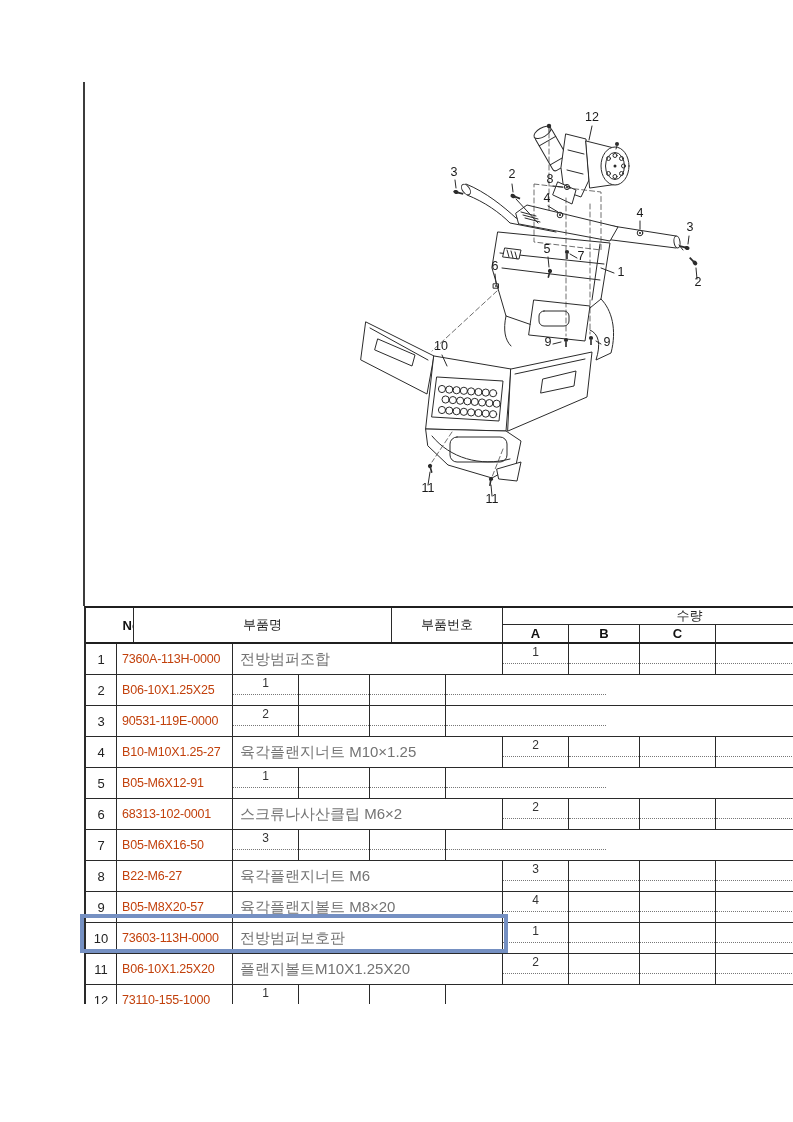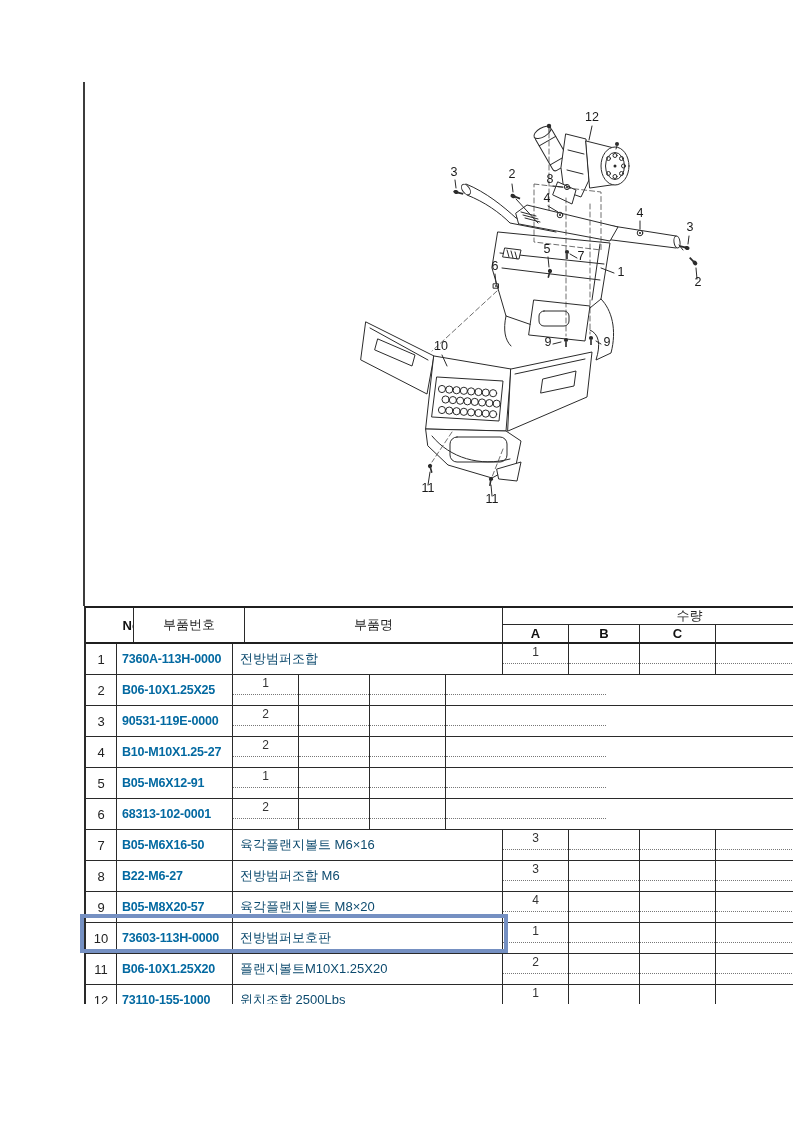--- a/index.html
+++ b/index.html
@@ -36,22 +36,22 @@
   .col-a{width:66px;} .col-b{width:71px;} .col-c{width:76px;}
   .col-d{width:160px;border-right:none;}
   .hd{color:#222;}
   .hd-bold{font-weight:bold;color:#111;padding-left:47px;}
   .qty-head{display:flex;flex-direction:column;width:373px;}
   .qty-title{height:17px;line-height:16px;text-align:center;border-bottom:1px solid #2a2a2a;box-sizing:border-box;}
   .qty-letters{display:flex;height:17px;}
   .qty-letters .cell{height:17px;font-weight:bold;color:#111;}
   .trow{display:flex;height:31px;border-bottom:1px solid #2a2a2a;box-sizing:border-box;}
   .no-val{color:#222;}
-  .pn-val{font-weight:bold;color:#0369a1;letter-spacing:-0.2px;padding-left:5px;justify-content:flex-start;font-size:12.5px;}
-  .name-val{color:#0c4a6e;font-size:13px;}
+  .pn-val{font-weight:normal;color:#c2410c;letter-spacing:-0.2px;padding-left:5px;justify-content:flex-start;font-size:12.5px;}
+  .name-val{color:#737373;font-size:15px;}
   .qcell{position:relative;box-sizing:border-box;border-right:1px solid #2a2a2a;}
   .qcell.col-d{border-right:none;}
   .qcell::after{content:"";position:absolute;left:0;right:0;top:19px;border-top:1px dotted #777;}
   .qv{position:absolute;top:1px;left:0;width:100%;text-align:center;font-size:12px;color:#333;}
 
   
   .highlight-box{position:absolute;left:80px;top:914px;width:428px;height:39px;
     box-sizing:border-box;border:4px solid #7590c2;pointer-events:none;}
 </style>
 </head>
@@ -260,22 +260,22 @@
       <text x="607" y="346">9</text>
       <text x="441" y="350">10</text>
       <text x="428" y="492">11</text>
       <text x="492" y="503">11</text>
     </g>
 </svg>
 
 <div class="parts-table">
   <div class="thead">
     <div class="cell col-no hd-bold">No.</div>
+    <div class="cell col-name hd" style="justify-content:center;padding-left:0;">부품명</div>
     <div class="cell col-pn hd">부품번호</div>
-    <div class="cell col-name hd" style="justify-content:center;padding-left:0;">부품명</div>
     <div class="qty-head">
       <div class="qty-title hd">수량</div>
       <div class="qty-letters">
         <div class="cell col-a">A</div>
         <div class="cell col-b">B</div>
         <div class="cell col-c">C</div>
         <div class="cell col-d"></div>
       </div>
     </div>
   </div>
@@ -307,62 +307,63 @@
     <div class="qcell col-a">
           <span class="qv">2</span>
         </div>
     <div class="qcell col-b"></div>
     <div class="qcell col-c"></div>
     <div class="qcell col-d"></div>
   </div>
       <div class="trow">
     <div class="cell col-no no-val">4</div>
     <div class="cell col-pn pn-val">B10-M10X1.25-27</div>
+    <div class="cell col-name name-val">육각플랜지너트 M10×1.25</div>
     <div class="qcell col-a">
           <span class="qv">2</span>
         </div>
     <div class="qcell col-b"></div>
     <div class="qcell col-c"></div>
     <div class="qcell col-d"></div>
   </div>
       <div class="trow">
     <div class="cell col-no no-val">5</div>
     <div class="cell col-pn pn-val">B05-M6X12-91</div>
     <div class="qcell col-a">
           <span class="qv">1</span>
         </div>
     <div class="qcell col-b"></div>
     <div class="qcell col-c"></div>
     <div class="qcell col-d"></div>
   </div>
       <div class="trow">
     <div class="cell col-no no-val">6</div>
     <div class="cell col-pn pn-val">68313-102-0001</div>
+    <div class="cell col-name name-val">스크류나사산클립 M6×2</div>
     <div class="qcell col-a">
           <span class="qv">2</span>
         </div>
     <div class="qcell col-b"></div>
     <div class="qcell col-c"></div>
     <div class="qcell col-d"></div>
   </div>
       <div class="trow">
     <div class="cell col-no no-val">7</div>
     <div class="cell col-pn pn-val">B05-M6X16-50</div>
-    <div class="cell col-name name-val">육각플랜지볼트 M6×16</div>
     <div class="qcell col-a">
           <span class="qv">3</span>
         </div>
     <div class="qcell col-b"></div>
     <div class="qcell col-c"></div>
     <div class="qcell col-d"></div>
   </div>
       <div class="trow">
     <div class="cell col-no no-val">8</div>
     <div class="cell col-pn pn-val">B22-M6-27</div>
-    <div class="cell col-name name-val">전방범퍼조합 M6</div>
+    <div class="cell col-name name-val">육각플랜지너트 M6</div>
     <div class="qcell col-a">
           <span class="qv">3</span>
         </div>
     <div class="qcell col-b"></div>
     <div class="qcell col-c"></div>
     <div class="qcell col-d"></div>
   </div>
       <div class="trow">
     <div class="cell col-no no-val">9</div>
     <div class="cell col-pn pn-val">B05-M8X20-57</div>
@@ -392,21 +393,20 @@
     <div class="qcell col-a">
           <span class="qv">2</span>
         </div>
     <div class="qcell col-b"></div>
     <div class="qcell col-c"></div>
     <div class="qcell col-d"></div>
   </div>
       <div class="trow">
     <div class="cell col-no no-val">12</div>
     <div class="cell col-pn pn-val">73110-155-1000</div>
-    <div class="cell col-name name-val">윈치조합 2500Lbs</div>
     <div class="qcell col-a">
           <span class="qv">1</span>
         </div>
     <div class="qcell col-b"></div>
     <div class="qcell col-c"></div>
     <div class="qcell col-d"></div>
   </div>
     </div>
 </div>
 

